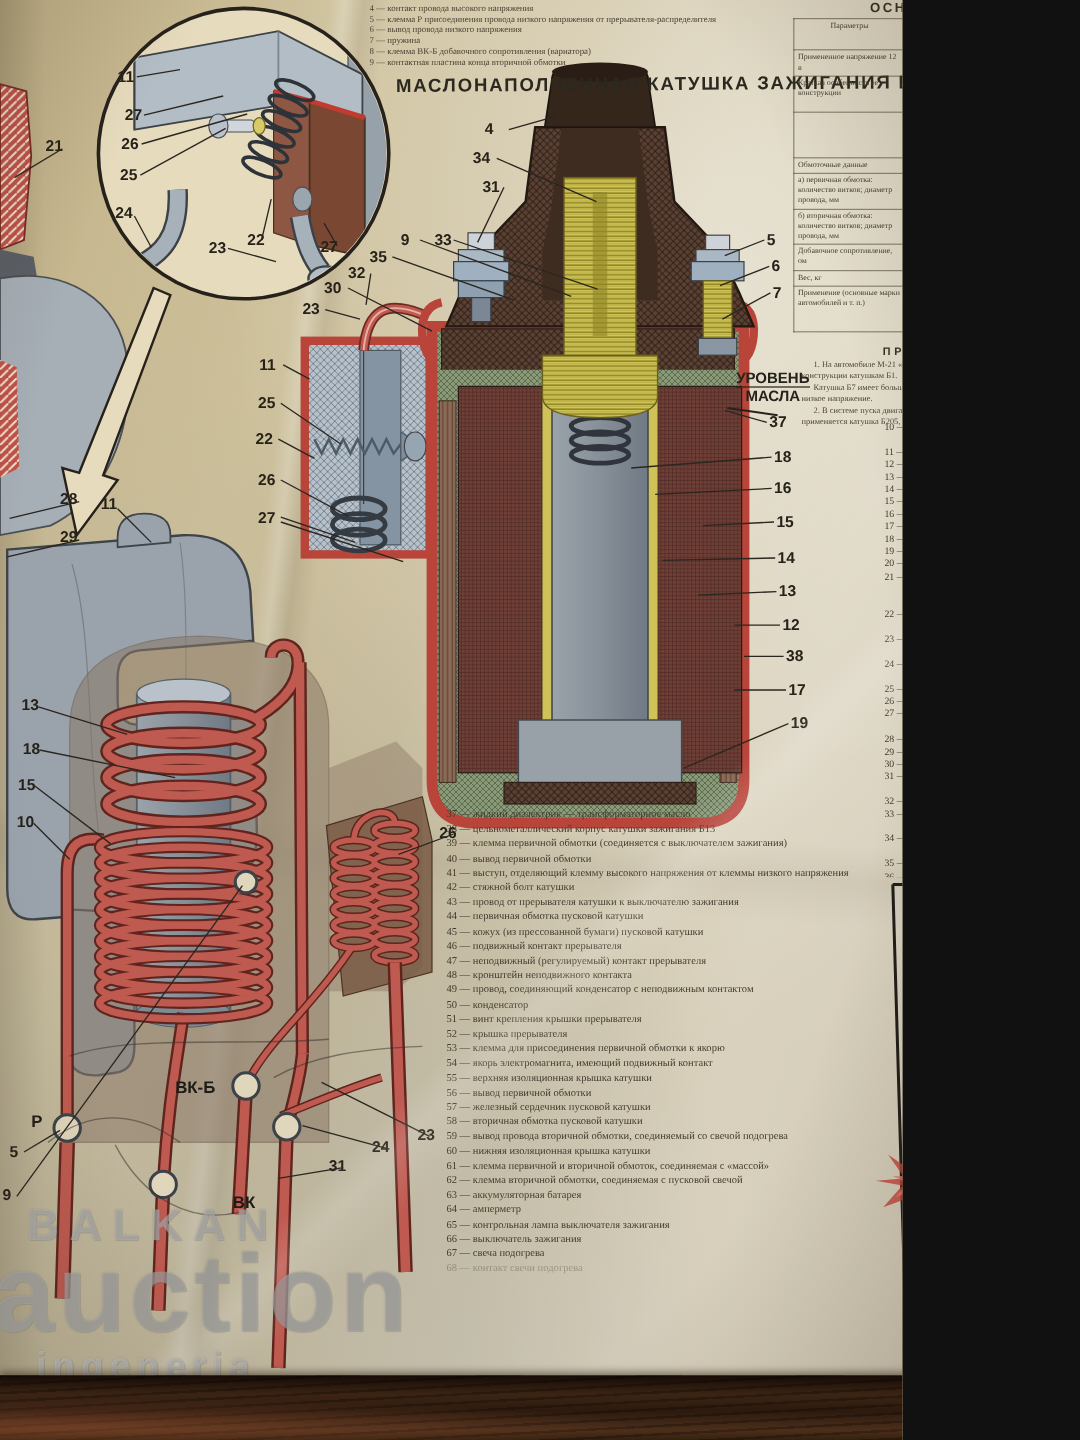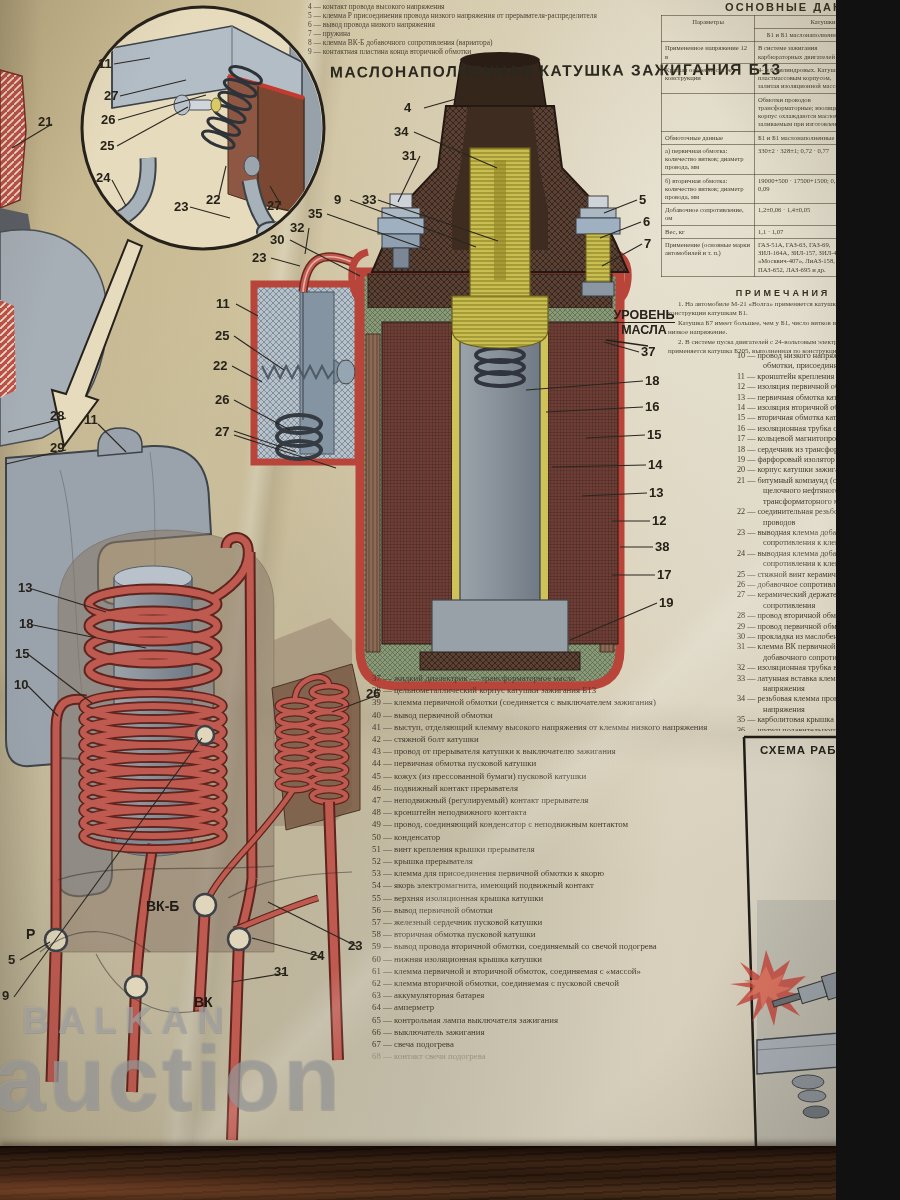--- a/index.html
+++ b/index.html
@@ -1,16 +1,16 @@
 <!DOCTYPE html>
 <html><head>
 <meta charset="utf-8">
 <style>
   html,body{margin:0;padding:0;background:#111;}
-  #page{position:relative;width:836px;height:1200px;overflow:hidden;background:#c9bb96;
+  #page{position:relative;width:752px;height:1200px;overflow:hidden;background:#c9bb96;
         font-family:"Liberation Serif",serif;}
   .paper{position:absolute;inset:0;z-index:1;
     background:
       radial-gradient(ellipse at 80% 18%, rgba(238,234,222,.75), rgba(238,234,222,0) 48%),
       radial-gradient(ellipse at 18% 88%, rgba(168,168,162,.38), rgba(168,168,162,0) 52%),
       radial-gradient(ellipse at 50% 92%, rgba(175,175,170,.30), rgba(175,175,170,0) 45%),
       linear-gradient(97deg, rgba(0,0,0,0) 30.5%, rgba(255,255,255,.20) 32%, rgba(70,58,36,.12) 33.8%, rgba(0,0,0,0) 36%),
       linear-gradient(90deg, rgba(82,70,48,.20) 0%, rgba(0,0,0,0) 5%),
       linear-gradient(183deg, rgba(0,0,0,0) 57%, rgba(92,80,58,.10) 59.5%, rgba(0,0,0,0) 62.5%),
       linear-gradient(105deg,#c2b289 0%,#cdc09a 28%,#c9bb96 46%,#d2c8ac 63%,#d9d1bd 78%,#d4cdba 100%);}
@@ -650,15 +650,16 @@
     </div>
   <div>
 
   <div class="dlabel" style="left: 878px; top: 1080px;">68</div>
     </div>
 
   <div class="overlay"></div>
 
   <div class="wm wm1">BALKAN</div>
   <div class="wm wm2">auction</div>
+  <div class="wm wm3">ingeneria</div>
 
   <div class="wood"></div>
 </div>
 
 </body></html>

